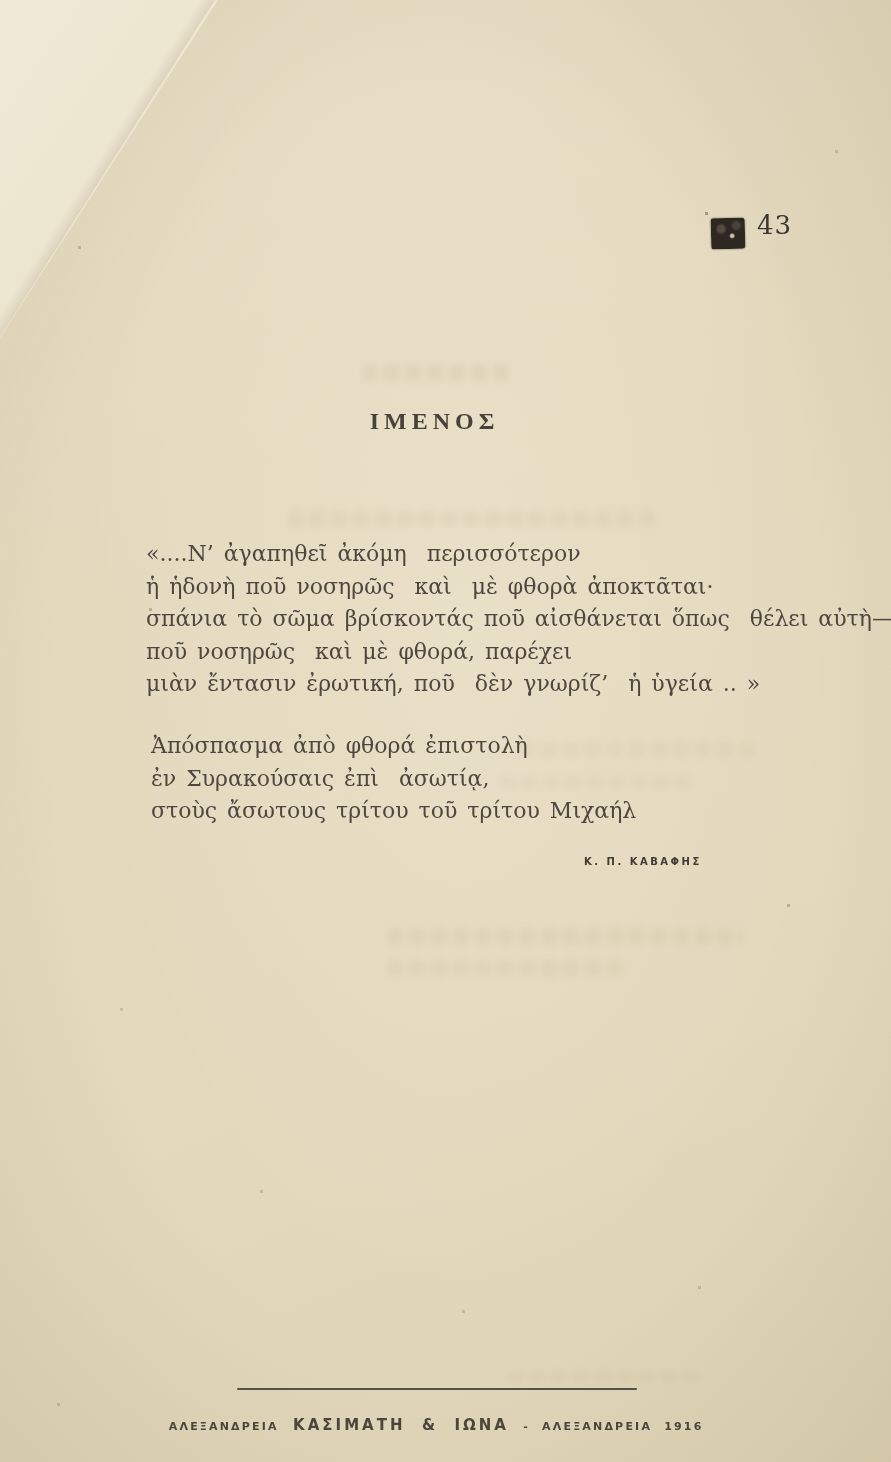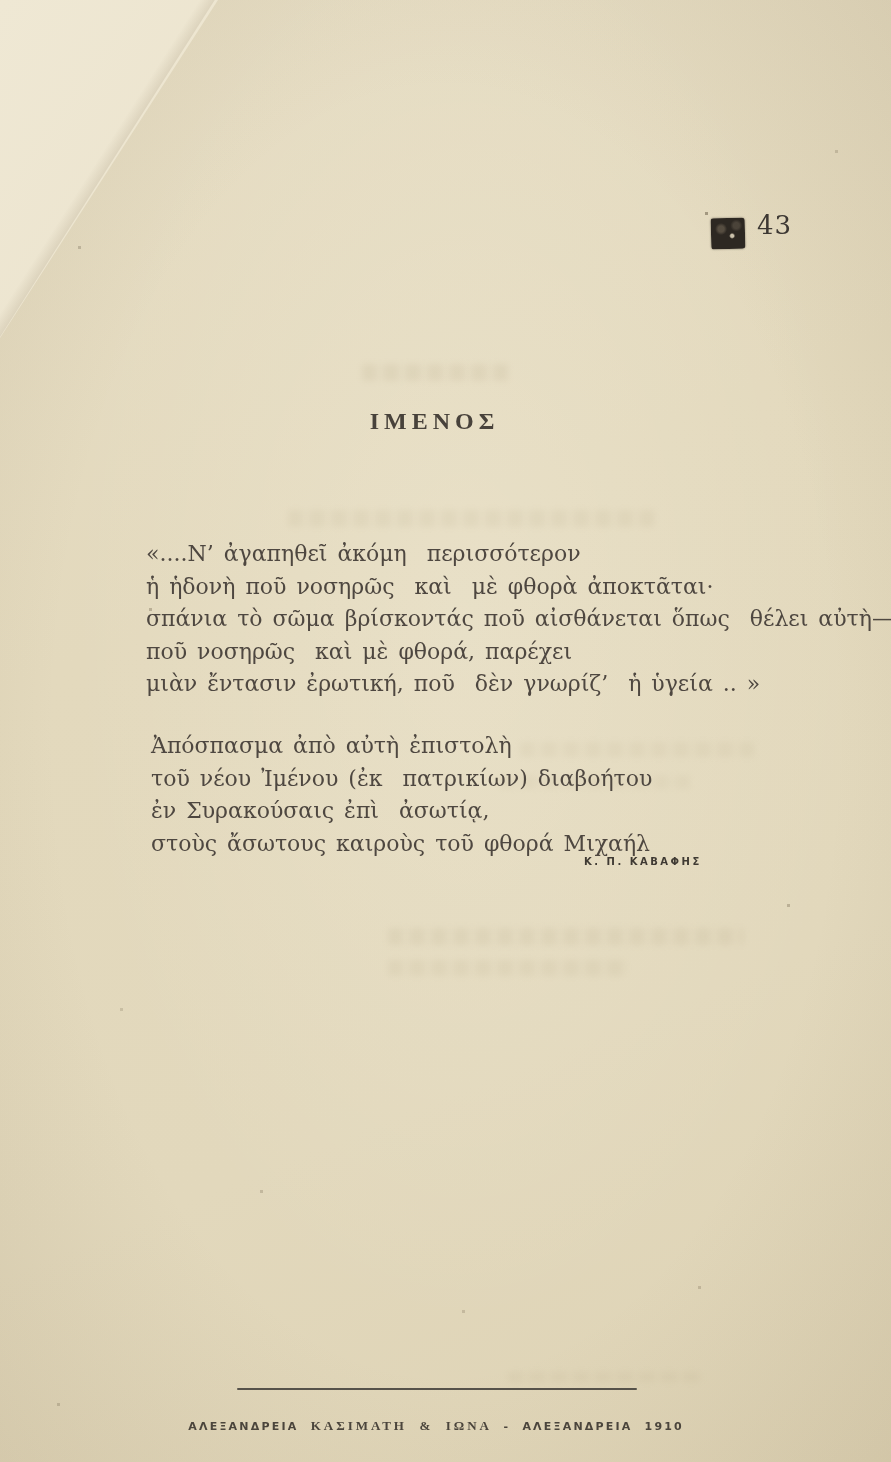--- a/index.html
+++ b/index.html
@@ -101,21 +101,21 @@
     background: #56524a; border-radius: 1px;
   }
   .imprint {
     position: absolute; left: 0; top: 1396px; width: 850px;
     text-align: center;
     font-family: "DejaVu Sans", sans-serif;
     font-weight: 700; color: #4b453c;
     white-space: pre;
   }
   .imprint .small { font-size: 11px; letter-spacing: 2.2px; }
-  .imprint .large { font-size: 13px; letter-spacing: 3px; font-family: Liberation Serif, serif; }
+  .imprint .large { font-size: 15px; letter-spacing: 3px; }
 </style>
 </head>
 <body>
 
 <div class="scan">
 
   <div class="fold-light"></div>
   <div class="fold-edge"></div>
   <div class="speckles"></div>
 
@@ -134,27 +134,26 @@
 
   <div class="quote-block">
     <div class="poem-line">«....Ν’ ἀγαπηθεῖ ἀκόμη  περισσότερον</div>
     <div class="poem-line">ἡ ἡδονὴ ποῦ νοσηρῶς  καὶ  μὲ φθορὰ ἀποκτᾶται·</div>
     <div class="poem-line">σπάνια τὸ σῶμα βρίσκοντάς ποῦ αἰσθάνεται ὅπως  θέλει αὐτὴ—</div>
     <div class="poem-line">ποῦ νοσηρῶς  καὶ μὲ φθορά, παρέχει</div>
     <div class="poem-line">μιὰν ἔντασιν ἐρωτική, ποῦ  δὲν γνωρίζ’  ἡ ὑγεία .. »</div>
   </div>
 
   <div class="attribution-block">
-    <div class="poem-line">Ἀπόσπασμα ἀπὸ αὐτὴ ἐπιστολὴ</div>
-    <div class="poem-line">τοῦ νέου Ἰμένου (ἐκ  πατρικίων) διαβοήτου</div>
+    <div class="poem-line">Ἀπόσπασμα ἀπὸ φθορά ἐπιστολὴ</div>
     <div class="poem-line">ἐν Συρακούσαις ἐπὶ  ἀσωτίᾳ,</div>
-    <div class="poem-line">στοὺς ἄσωτους καιροὺς τοῦ φθορά Μιχαήλ</div>
+    <div class="poem-line">στοὺς ἄσωτους τρίτου τοῦ τρίτου Μιχαήλ</div>
   </div>
 
   <div class="author-signature">Κ. Π. ΚΑΒΑΦΗΣ</div>
 
   <div class="footer-rule"></div>
 
   <div class="imprint">
-    <span class="small">ΑΛΕΞΑΝΔΡΕΙΑ </span><span class="large"> ΚΑΣΙΜΑΤΗ  &amp;  ΙΩΝΑ </span><span class="small"> - </span><span class="small"> ΑΛΕΞΑΝΔΡΕΙΑ  1910</span>
+    <span class="small">ΑΛΕΞΑΝΔΡΕΙΑ </span><span class="large"> ΚΑΣΙΜΑΤΗ  &amp;  ΙΩΝΑ </span><span class="small"> - </span><span class="small"> ΑΛΕΞΑΝΔΡΕΙΑ  1916</span>
   </div>
 
 </div>
 
 </body></html>

